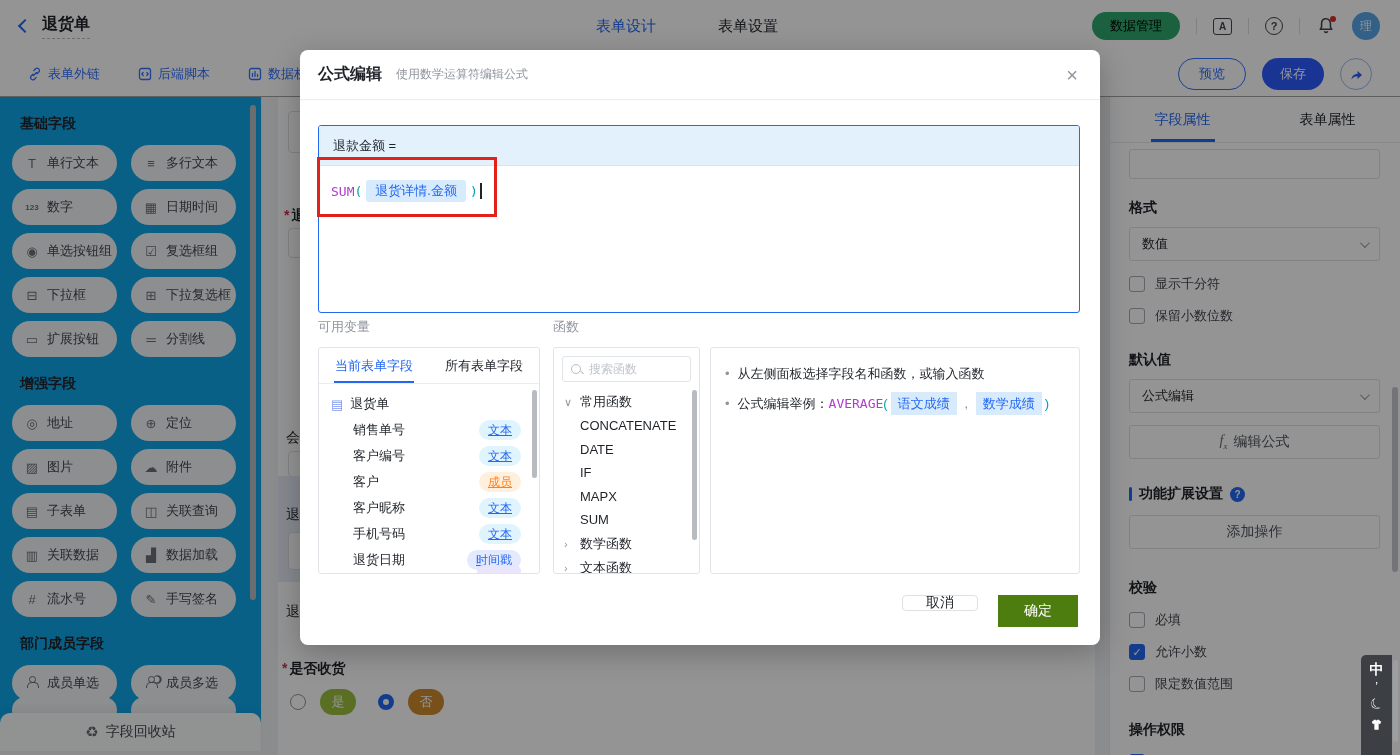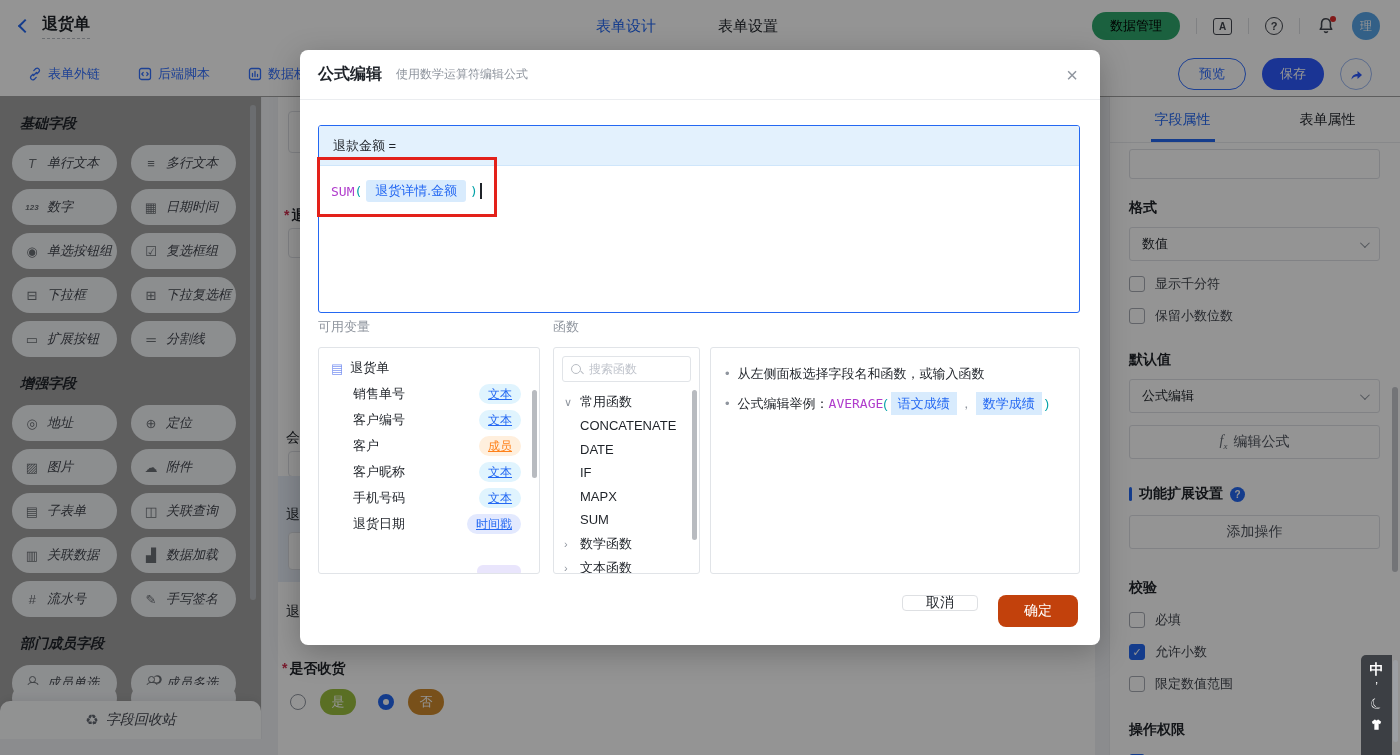--- a/index.html
+++ b/index.html
@@ -26,21 +26,21 @@
   
   .subbar { position:absolute; left:0; top:52px; width:1400px; height:45px; background:#fff; border-bottom:1px solid #a3a3a3; display:flex; align-items:center; padding:0 28px; z-index:2; }
   .sub-links { display:flex; gap:38px; align-items:center; }
   .sub-link { color:#3370ff; font-size:13px; display:flex; align-items:center; gap:6px; cursor:pointer; }
   .sub-right { margin-left:auto; display:flex; align-items:center; gap:16px; }
   .btn-preview { width:68px; height:32px; border:1px solid #3370ff; color:#3370ff; border-radius:16px; background:#fff; display:flex; align-items:center; justify-content:center; font-size:13px; cursor:pointer; }
   .btn-save { width:62px; height:32px; border-radius:16px; background:#2e5bff; color:#fff; display:flex; align-items:center; justify-content:center; font-size:13px; cursor:pointer; }
   .btn-share { width:32px; height:32px; border-radius:50%; border:1px solid #9db9f2; background:#fff; display:flex; align-items:center; justify-content:center; cursor:pointer; }
 
   
-  .lsb { position:absolute; left:0; top:97px; width:262px; bottom:16px; background:#a3a3a3; border-right:1px solid #e9ebee; padding:0 12px; overflow:hidden; z-index:2;font-style:italic; }
+  .lsb { position:absolute; left:0; top:97px; width:262px; bottom:4px; background:#0ea5e9; border-right:1px solid #e9ebee; padding:0 12px; overflow:hidden; z-index:2; }
   .lsb-title { font-size:14px; font-weight:bold; margin:18px 0 12px 8px; }
   .pill-grid { display:grid; grid-template-columns:105px 105px; gap:8px 14px; }
   .fpill { height:36px; background:#f2f4f7; border-radius:18px; display:flex; align-items:center; padding:0 0 0 12px; gap:7px; cursor:grab; }
   .fpill .ic { color:#6b7075; font-size:13px; width:16px; text-align:center; flex:none; }
   .fpill .ic.num { font-size:8px; font-weight:bold; letter-spacing:0; }
   .fpill .lbl { font-size:13px; color:#42464e; white-space:nowrap; }
   .person { display:inline-block; width:12px; height:12px; position:relative; }
   .person::before { content:""; position:absolute; top:0; left:3px; width:5px; height:5px; border:1.2px solid #6b7075; border-radius:50%; }
   .person::after { content:""; position:absolute; bottom:0; left:0.5px; width:10px; height:5px; border:1.2px solid #6b7075; border-bottom:none; border-radius:5px 5px 0 0; }
   .person.multi::before { box-shadow:5px 0 0 -0.5px #fff, 6px 0 0 0.7px #6b7075; }
@@ -127,21 +127,21 @@
   .fn-group { display:flex; align-items:center; gap:6px; height:24px; font-size:13px; cursor:pointer; }
   .fn-group .tg { color:#8f959e; font-size:11px; width:10px; }
   .fn-item { height:23.5px; display:flex; align-items:center; padding-left:16px; font-size:13px; cursor:pointer; }
   .fn-scroll { position:absolute; right:2px; top:42px; width:5px; height:150px; background:#b8bbc0; border-radius:3px; }
   .help-box { padding:16px 14px; }
   .tip { display:flex; font-size:13px; line-height:20px; margin-bottom:10px; color:#1f2329; }
   .tip .dot { color:#8f959e; margin-right:8px; }
   .ex-chip { background:#d8ebfd; color:#2468f2; border-radius:0; padding:4px 7px; margin:0 3px; }
   .m-foot { position:absolute; right:22px; bottom:18px; display:flex; gap:20px; }
   .btn-cancel { width:76px; height:16px; border:1px solid #dee0e3; border-radius:4px; background:#fff; font-size:14px; color:#1f2329; display:flex; align-items:center; justify-content:center; cursor:pointer; }
-  .btn-ok { width:80px; height:32px; border-radius:8px; background:#c2410c; color:#fff; font-size:14px; display:flex; align-items:center; justify-content:center; cursor:pointer;font-family:Liberation Mono, monospace; }
+  .btn-ok { width:80px; height:32px; border-radius:0; background:#4d7c0f; color:#fff; font-size:14px; display:flex; align-items:center; justify-content:center; cursor:pointer;font-family:Liberation Mono, monospace; }
 
   
   .ime { position:absolute; left:1361px; top:655px; width:31px; height:100px; background:#3c3f44; border-radius:5px 0 0 0; z-index:200; display:flex; flex-direction:column; align-items:center; padding-top:6px; gap:5px; color:#fff; }
   .ime .zh { font-size:14px; font-weight:bold; }
   .ime .apos { font-size:12px; line-height:6px; }
   .ime .moon { font-size:15px; transform:rotate(-28deg); }
   .page-scroll { position:absolute; left:1393px; top:660px; width:5px; height:82px; background:#9b9ea3; border-radius:3px; z-index:201; }
 </style>
 </head>
 <body>
@@ -414,20 +414,24 @@
           <span class="tok-par">)</span>
           <span class="caret"></span>
       </div>
     </div>
     <div class="red-rect"></div>
 
     <span class="p-label" style="left:18px;">可用变量</span>
     <span class="p-label" style="left:253px;">函数</span>
 
     <div class="p-box" style="left:18px; width:222px;">
+      <div class="v-tabs">
+        <span class="v-tab active">当前表单字段</span>
+        <span class="v-tab">所有表单字段</span>
+      </div>
       <div class="v-list">
         <div class="v-form-row">
           <span class="doc-ic">▤</span>
           <span>退货单</span>
         </div>
         <div class="v-row">
             <span>销售单号</span>
             <span class="badge b-text">文本</span>
           </div>
         <div class="v-row">

